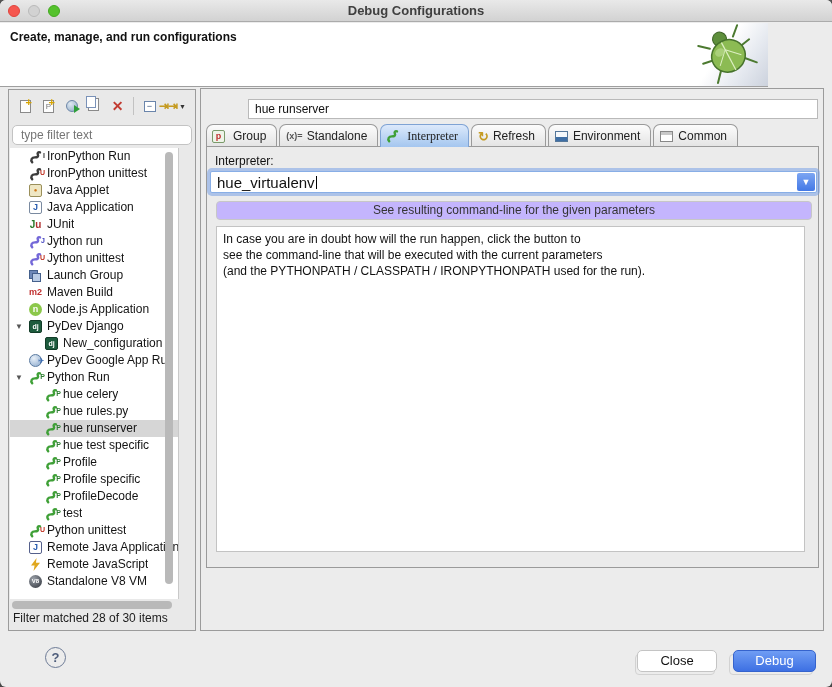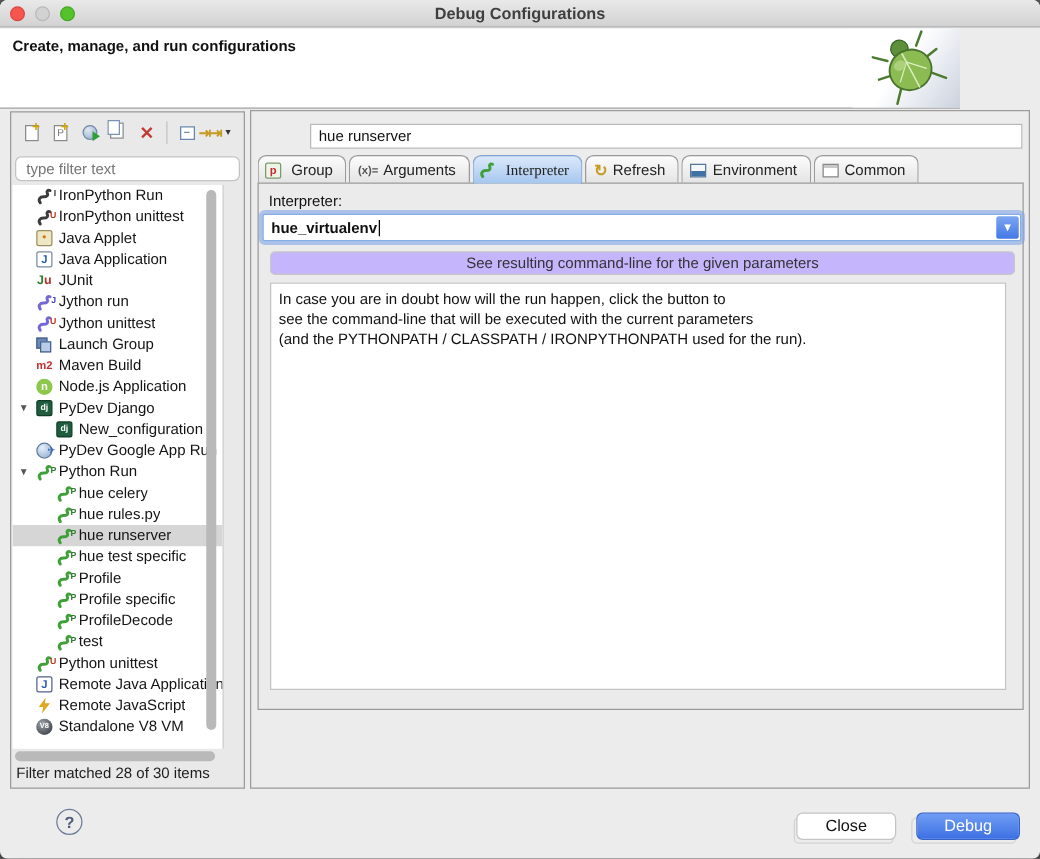--- a/index.html
+++ b/index.html
@@ -63,21 +63,21 @@
   .tab.selected{background:linear-gradient(#dce9fb,#a4c6ef);border-color:#7fa3d4;z-index:2;font-family:Liberation Serif, serif;}
   .tabicon{width:15px;height:14px;display:inline-flex;align-items:center;justify-content:center;margin-right:5px;position:relative;}
   .argicon{font-size:9px;color:#555;font-weight:bold;margin-right:4px;white-space:nowrap;}
   .refreshicon{color:#c59b22;font-weight:bold;font-size:13px;margin-right:4px;}
   .envicon{width:13px;height:11px;border:1px solid #55779a;background:linear-gradient(#f5f8fb 55%,#3f6fa5 55%);margin-right:5px;}
   .commonicon{width:13px;height:11px;border:1px solid #888;background:linear-gradient(#c9c9c9 30%,#fff 30%);margin-right:5px;}
 
   .tabcontent{position:absolute;left:5px;top:57px;width:613px;height:422px;background:#ebebeb;border:1px solid #9a9a9a;}
   .interlabel{position:absolute;left:8px;top:7px;font-size:12px;color:#111;}
   .combo{position:absolute;left:3px;top:24px;width:607px;height:22px;background:#fff;border:1px solid #88aee6;border-radius:2px;box-shadow:0 0 0 3px rgba(120,160,230,.55);display:flex;align-items:center;}
-  .combotext{font-size:12px;color:#111;padding-left:6px;font-weight:bold;}
+  .combotext{font-size:15px;color:#111;padding-left:6px;}
   .caret{display:inline-block;width:1px;height:13px;background:#000;margin-left:1px;}
   .combobtn{position:absolute;right:1px;top:1px;width:18px;height:18px;border-radius:2px;background:linear-gradient(#7ca5f2,#4378e6);color:#fff;font-size:9px;display:flex;align-items:center;justify-content:center;}
   .seebtn{position:absolute;left:9px;top:54px;width:596px;height:19px;background:#c4b5fd;border:1px solid #c7c7c7;border-radius:4px;font-size:12px;color:#333;text-align:center;line-height:17px;}
   .infobox{position:absolute;left:9px;top:79px;width:589px;height:326px;background:#fff;border:1px solid #c3c3c3;}
   .infotext{position:absolute;left:6px;top:4px;font-size:12px;line-height:16px;color:#111;white-space:pre-line;}
 
   .btn{position:absolute;height:21px;border-radius:4px;font-size:12px;text-align:center;line-height:19px;}
   .btn.disabled{left:auto;background:#ececec;border:1px solid #d2d2d2;color:#b4b4b4;}
   #revertBtn{left:428px;top:507px;width:80px;}
   #applyBtn{left:522px;top:507px;width:84px;}
@@ -441,21 +441,21 @@
         <div class="tab">
           <span class="tabicon">
             <span class="ticon">
               <span class="sqicon" style="background:#eef4e8;border:1px solid #7a9a6a;color:#c03030;font-size:9px">p</span>
             </span>
           </span>
           <span>Group</span>
         </div>
         <div class="tab">
           <span class="argicon">(x)=</span>
-          <span>Arguments</span>
+          <span>Standalone</span>
         </div>
         <div class="tab selected">
           <span class="tabicon">
             <span class="ticon">
               <svg width="14" height="14" viewBox="0 0 14 14">
                 <path d="M3.2 12.2 C1.2 9.5 3 7.4 5.8 7.4 C8.8 7.4 9.7 6.2 8.8 4.4 C8.1 3 9.3 1.6 11 2.4" stroke="#3fa037" stroke-width="2.4" fill="none" stroke-linecap="round"></path>
               </svg>
             </span>
           </span>
           <span>Interpreter</span>

